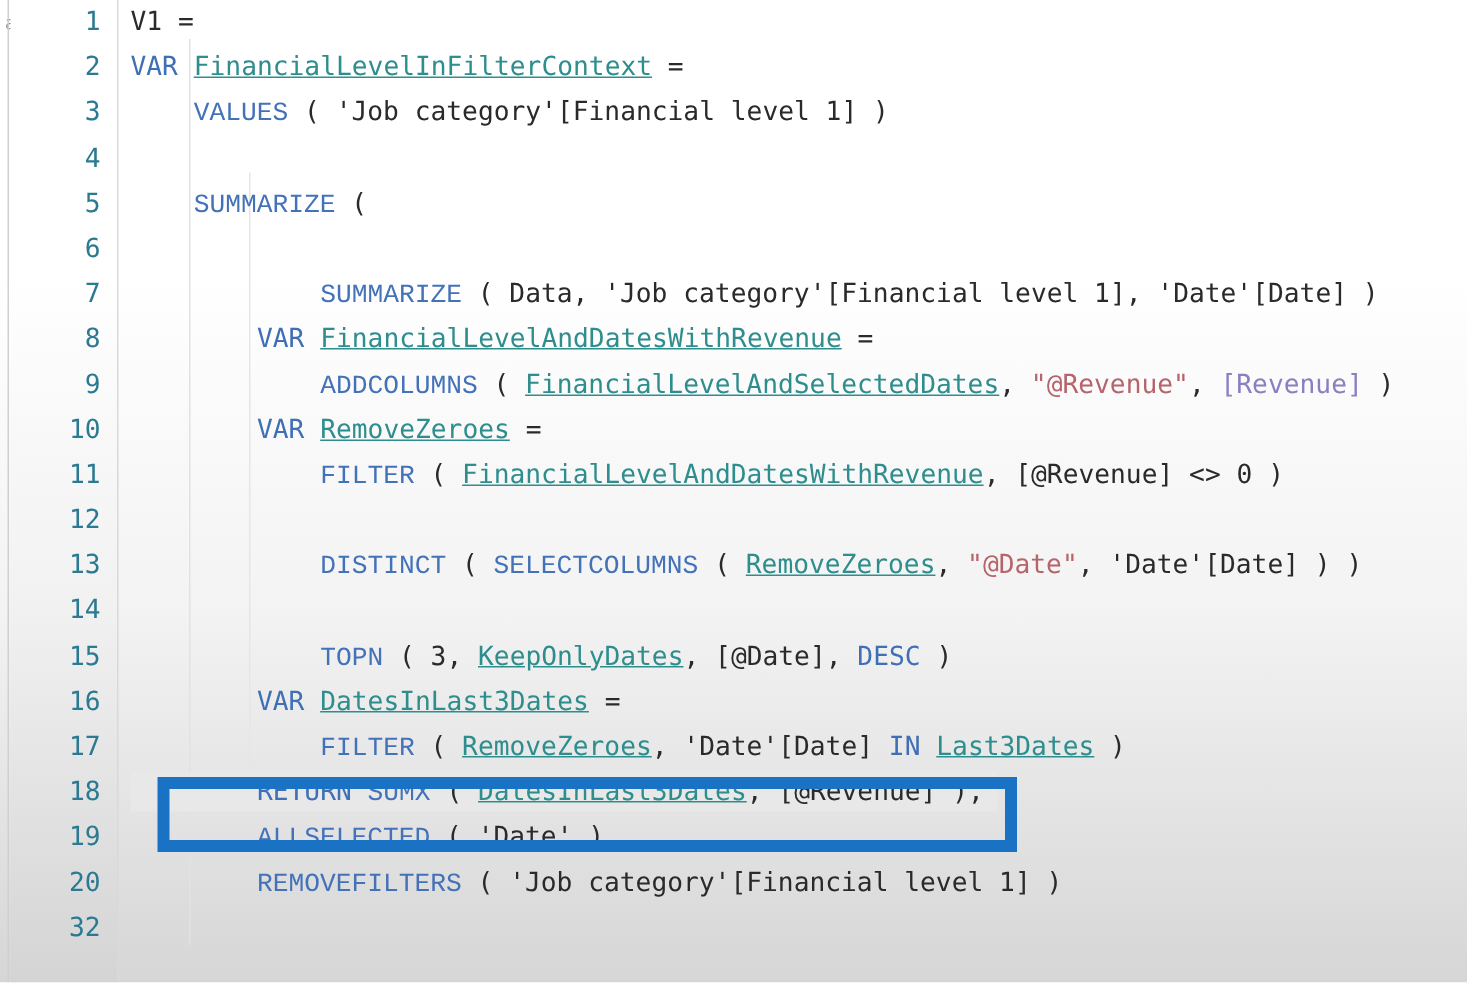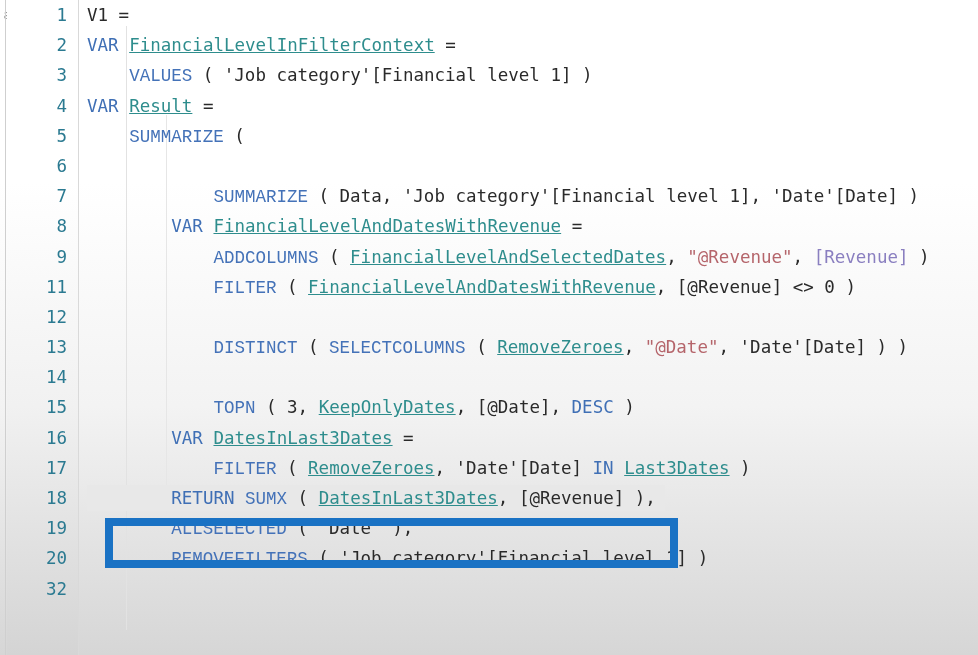--- a/index.html
+++ b/index.html
@@ -151,26 +151,27 @@
   <div class="editor">
     <div class="gutter"></div>
     <div class="gutter-rule"></div>
     <div class="indent-rule"></div>
     <div class="indent-rule2"></div>
 
     <div class="rows" id="rows">
         <div class="row"><span class="ln">1</span><span class="code"><span class="plain">V1</span><span class="plain"> =</span></span></div>
         <div class="row"><span class="ln">2</span><span class="code"><span class="kw">VAR</span><span class="plain"> </span><span class="var">FinancialLevelInFilterContext</span><span class="plain"> =</span></span></div>
         <div class="row"><span class="ln">3</span><span class="code"><span class="plain">    </span><span class="fn">VALUES</span><span class="plain"> ( </span><span class="plain">'Job category'[Financial level 1]</span><span class="plain"> )</span></span></div>
-        <div class="row"><span class="ln">4</span><span class="code"><span class="kw">VAR</span><span class="plain"> </span><span class="var">Result</span><span class="plain"> =</span></span></div>
+        <div class="row"><span class="ln">4</span></div>
         <div class="row"><span class="ln">5</span><span class="code"><span class="plain">    </span><span class="fn">SUMMARIZE</span><span class="plain"> (</span></span></div>
         <div class="row"><span class="ln">6</span></div>
         <div class="row"><span class="ln">7</span><span class="code"><span class="plain">            </span><span class="fn">SUMMARIZE</span><span class="plain"> ( </span><span class="plain">Data</span><span class="plain">, </span><span class="plain">'Job category'[Financial level 1]</span><span class="plain">, </span><span class="plain">'Date'[Date]</span><span class="plain"> )</span></span></div>
         <div class="row"><span class="ln">8</span><span class="code"><span class="plain">        </span><span class="kw">VAR</span><span class="plain"> </span><span class="var">FinancialLevelAndDatesWithRevenue</span><span class="plain"> =</span></span></div>
         <div class="row"><span class="ln">9</span><span class="code"><span class="plain">            </span><span class="fn">ADDCOLUMNS</span><span class="plain"> ( </span><span class="var">FinancialLevelAndSelectedDates</span><span class="plain">, </span><span class="str">"@Revenue"</span><span class="plain">, </span><span class="meas">[Revenue]</span><span class="plain"> )</span></span></div>
+        <div class="row"><span class="ln">10</span><span class="code"><span class="plain">        </span><span class="kw">VAR</span><span class="plain"> </span><span class="var">RemoveZeroes</span><span class="plain"> =</span></span></div>
         <div class="row"><span class="ln">11</span><span class="code"><span class="plain">            </span><span class="fn">FILTER</span><span class="plain"> ( </span><span class="var">FinancialLevelAndDatesWithRevenue</span><span class="plain">, </span><span class="plain">[@Revenue]</span><span class="plain"> &lt;&gt; </span><span class="num">0</span><span class="plain"> )</span></span></div>
         <div class="row"><span class="ln">12</span></div>
         <div class="row"><span class="ln">13</span><span class="code"><span class="plain">            </span><span class="fn">DISTINCT</span><span class="plain"> ( </span><span class="fn">SELECTCOLUMNS</span><span class="plain"> ( </span><span class="var">RemoveZeroes</span><span class="plain">, </span><span class="str">"@Date"</span><span class="plain">, </span><span class="plain">'Date'[Date]</span><span class="plain"> ) )</span></span></div>
         <div class="row"><span class="ln">14</span></div>
         <div class="row"><span class="ln">15</span><span class="code"><span class="plain">            </span><span class="fn">TOPN</span><span class="plain"> ( </span><span class="num">3</span><span class="plain">, </span><span class="var">KeepOnlyDates</span><span class="plain">, </span><span class="plain">[@Date]</span><span class="plain">, </span><span class="kw">DESC</span><span class="plain"> )</span></span></div>
         <div class="row"><span class="ln">16</span><span class="code"><span class="plain">        </span><span class="kw">VAR</span><span class="plain"> </span><span class="var">DatesInLast3Dates</span><span class="plain"> =</span></span></div>
         <div class="row"><span class="ln">17</span><span class="code"><span class="plain">            </span><span class="fn">FILTER</span><span class="plain"> ( </span><span class="var">RemoveZeroes</span><span class="plain">, </span><span class="plain">'Date'[Date]</span><span class="plain"> </span><span class="kw">IN</span><span class="plain"> </span><span class="var">Last3Dates</span><span class="plain"> )</span></span></div>
         <div class="row current"><div class="lineband" style="width: 577.7px;"></div><span class="ln">18</span><span class="code"><span class="plain">        </span><span class="kw">RETURN</span><span class="plain"> </span><span class="fn">SUMX</span><span class="plain"> ( </span><span class="var">DatesInLast3Dates</span><span class="plain">, </span><span class="plain">[@Revenue]</span><span class="plain"> ),</span></span></div>
         <div class="row"><span class="ln">19</span><span class="code"><span class="plain">        </span><span class="fn">ALLSELECTED</span><span class="plain"> ( </span><span class="plain">'Date'</span><span class="plain"> ),</span></span></div>
         <div class="row"><span class="ln">20</span><span class="code"><span class="plain">        </span><span class="fn">REMOVEFILTERS</span><span class="plain"> ( </span><span class="plain">'Job category'[Financial level 1]</span><span class="plain"> )</span></span></div>

